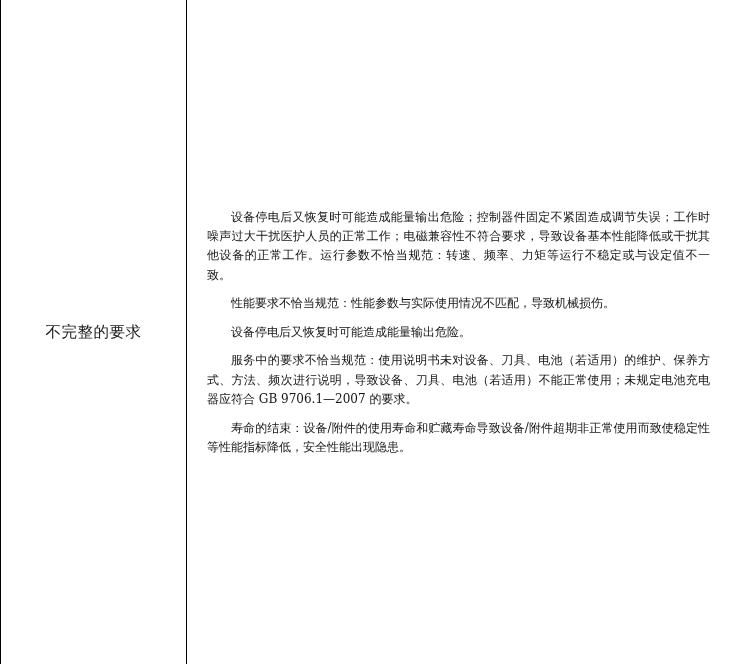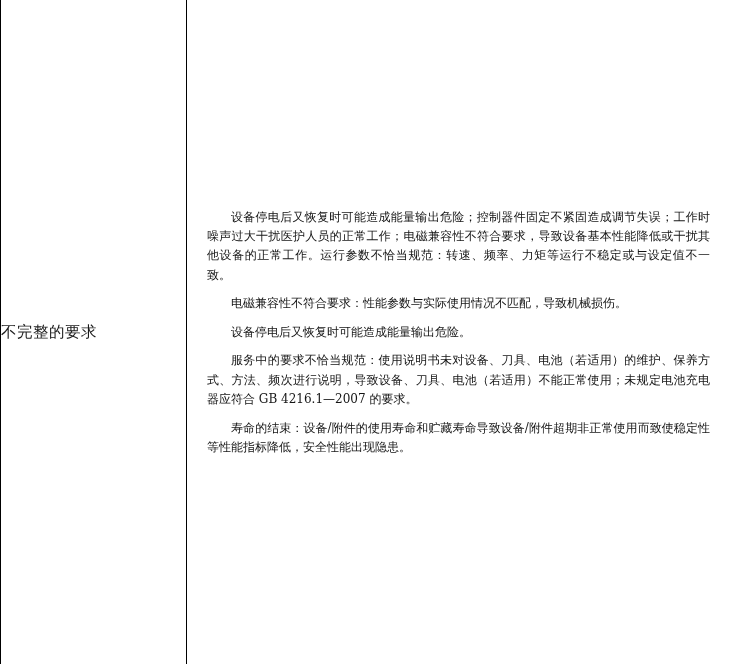--- a/index.html
+++ b/index.html
@@ -22,21 +22,21 @@
     table-layout: fixed;
   }
   .doc-table td {
     border-left: 1px solid #000;
     border-right: 1px solid #000;
     padding: 0;
     vertical-align: middle;
   }
   .cell-label {
     width: 185px;
-    text-align: left;
+    text-align: center;
     border-left: 1px solid #000;
     border-right: 1px solid #000;
   }
   .cell-body {
     width: 545px;
     border-right: 1px solid #000;
     vertical-align: top;
   }
   .label-text {
     font-size: 15.5px;
@@ -68,21 +68,21 @@
 
 <table class="doc-table">
   <tbody>
     <tr>
       <td class="cell-label">
         <div class="label-text">不完整的要求</div>
       </td>
       <td class="cell-body">
         <div class="body-inner">
           <p class="para para-first">设备停电后又恢复时可能造成能量输出危险；控制器件固定不紧固造成调节失误；工作时噪声过大干扰医护人员的正常工作；电磁兼容性不符合要求，导致设备基本性能降低或干扰其他设备的正常工作。运行参数不恰当规范：转速、频率、力矩等运行不稳定或与设定值不一致。</p>
-          <p class="para">电磁兼容性不符合要求：性能参数与实际使用情况不匹配，导致机械损伤。</p>
+          <p class="para">性能要求不恰当规范：性能参数与实际使用情况不匹配，导致机械损伤。</p>
           <p class="para">设备停电后又恢复时可能造成能量输出危险。</p>
-          <p class="para">服务中的要求不恰当规范：使用说明书未对设备、刀具、电池（若适用）的维护、保养方式、方法、频次进行说明，导致设备、刀具、电池（若适用）不能正常使用；未规定电池充电器应符合 GB 4216.1—2007 的要求。</p>
+          <p class="para">服务中的要求不恰当规范：使用说明书未对设备、刀具、电池（若适用）的维护、保养方式、方法、频次进行说明，导致设备、刀具、电池（若适用）不能正常使用；未规定电池充电器应符合 GB 9706.1—2007 的要求。</p>
           <p class="para">寿命的结束：设备/附件的使用寿命和贮藏寿命导致设备/附件超期非正常使用而致使稳定性等性能指标降低，安全性能出现隐患。</p>
         </div>
       </td>
     </tr>
   </tbody>
 </table>
 
 </body></html>

